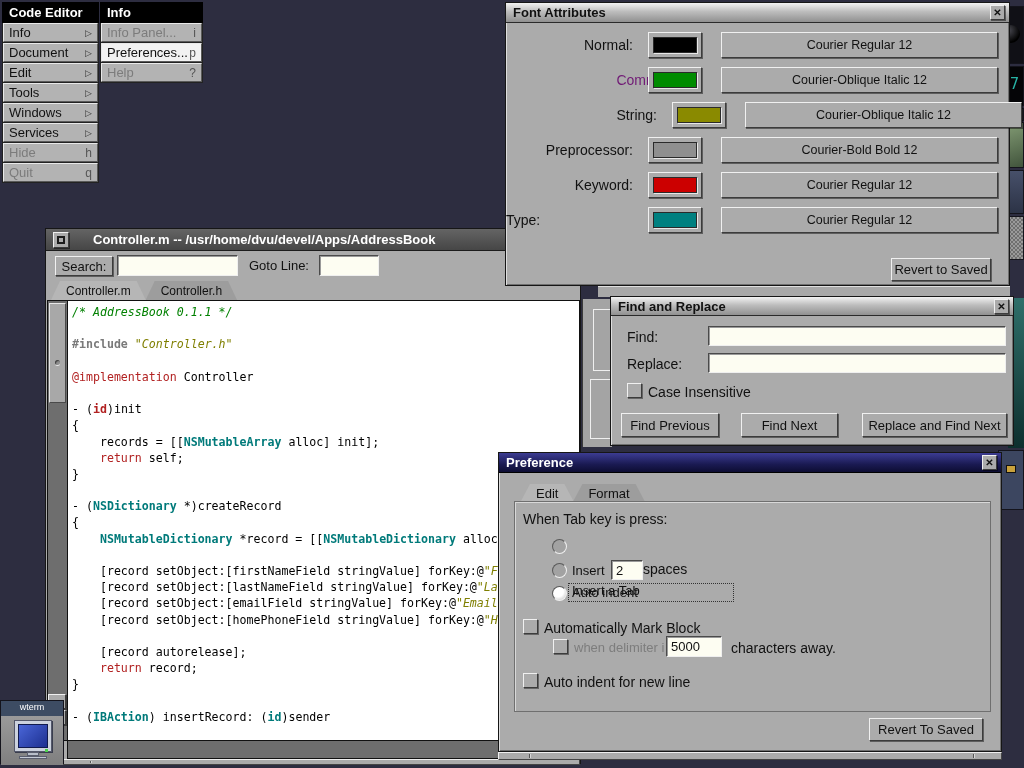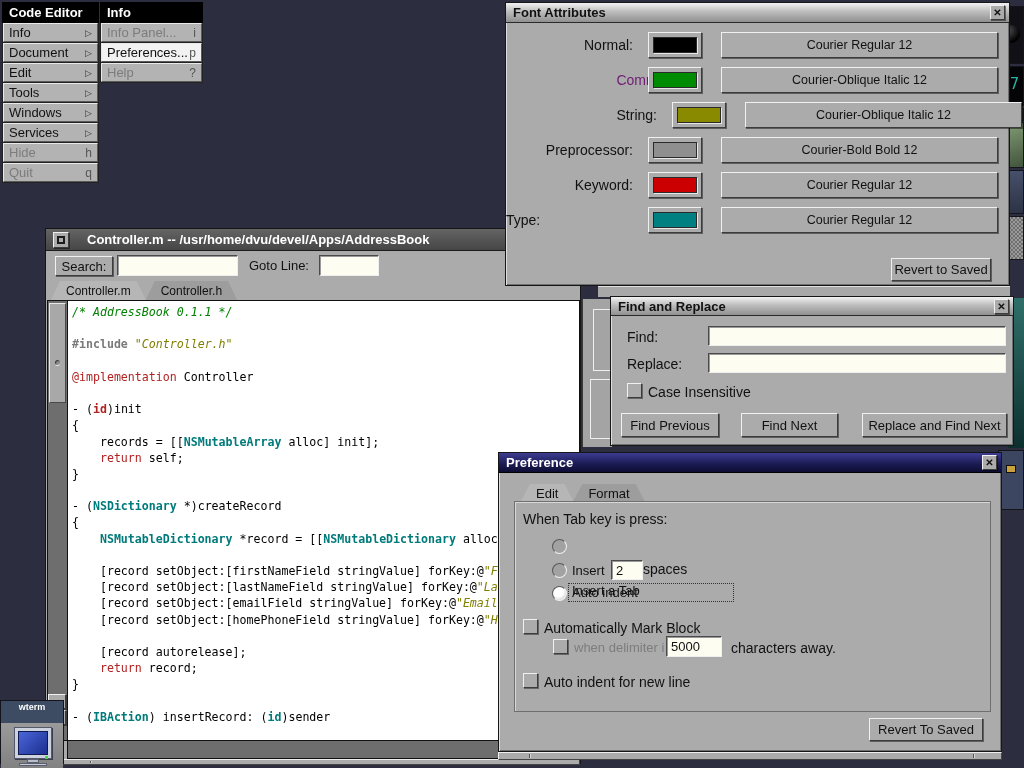--- a/index.html
+++ b/index.html
@@ -187,21 +187,21 @@
         <div class="btn" style="position: absolute; left: 142px; top: 0px; width: 54px; height: 26px;">
           <div class="swatch-inner" style="background: rgb(0, 128, 128);"></div>
         </div>
         <div class="btn" style="position: absolute; left: 215px; top: 0px; width: 277px; height: 26px; font-size: 12.5px;">Courier Regular 12</div>
       </div>
     </div>
   <div class="btn abs" style="left:385px;top:255px;width:100px;height:23px;">Revert to Saved</div>
 </div>
 
 <div class="abs" style="left:45px;top:228px;width:536px;height:536px;background:#ababab;border:1px solid #161616;z-index:10;">
-  <div class="tbar tbar-dark" style="height:22px;gap:18px;">
+  <div class="tbar tbar-dark" style="height:22px;gap:24px;">
     <div class="btn" style="width:16px;height:16px;">
         <span style="width:8px;height:8px;border:2px solid #1c1c1c;display:block;"></span>
       </div>
     <span>Controller.m -- /usr/home/dvu/devel/Apps/AddressBook</span>
   </div>
 
   <div class="btn abs" style="left:9px;top:27px;width:58px;height:20px;">Search:</div>
   <input class="field abs" style="left: 71px; top: 26px; width: 121px; height: 21px;" value="">
   <span class="abs lbl" style="left:203px;top:29px;font-size:13px;">Goto Line:</span>
   <input class="field abs" style="left: 273px; top: 26px; width: 60px; height: 21px;" value="">
@@ -307,21 +307,21 @@
   <div class="check abs" style="left:24px;top:220px;"></div>
   <span class="abs lbl" style="left:45px;top:221px;">Auto indent for new line</span>
   <div class="btn abs" style="left:370px;top:265px;width:114px;height:23px;">Revert To Saved</div>
 </div>
 <div class="abs raised" style="left:498px;top:752px;width:504px;height:8px;z-index:30;">
   <div class="notch" style="left:30px;"></div>
   <div class="notch" style="left:474px;"></div>
 </div>
 
 <div class="abs" style="left:0;top:700px;width:64px;height:64px;z-index:40;border:1px solid #14141c;">
-  <div style="height:22px;background:#3d4c63;color:#fff;font-size:9px;text-align:center;line-height:13px;font-weight:bold;">wterm</div>
+  <div style="height:15px;background:#3d4c63;color:#fff;font-size:9px;text-align:center;line-height:13px;">wterm</div>
   <div style="height:49px;background:linear-gradient(180deg,#9a9a9a,#7f7f7f);position:relative;">
     <div style="position:absolute;left:13px;top:4px;width:38px;height:32px;background:#ccd2de;border:1px solid #54586a;box-shadow:1px 1px 0 #3a3e4e;">
       <div style="position:absolute;inset:3px;background:linear-gradient(135deg,#4a66d8,#1c2f90);border:1px solid #101a4e;"></div>
     </div>
     <div style="position:absolute;left:26px;top:36px;width:12px;height:4px;background:#b9bfca;border:1px solid #5a5e6e;"></div>
     <div style="position:absolute;left:18px;top:40px;width:28px;height:3px;background:#c4cad6;border:1px solid #5a5e6e;"></div>
     <div style="position:absolute;left:44px;top:33px;width:3px;height:3px;background:#4ed34e;"></div>
   </div>
 </div>
 

